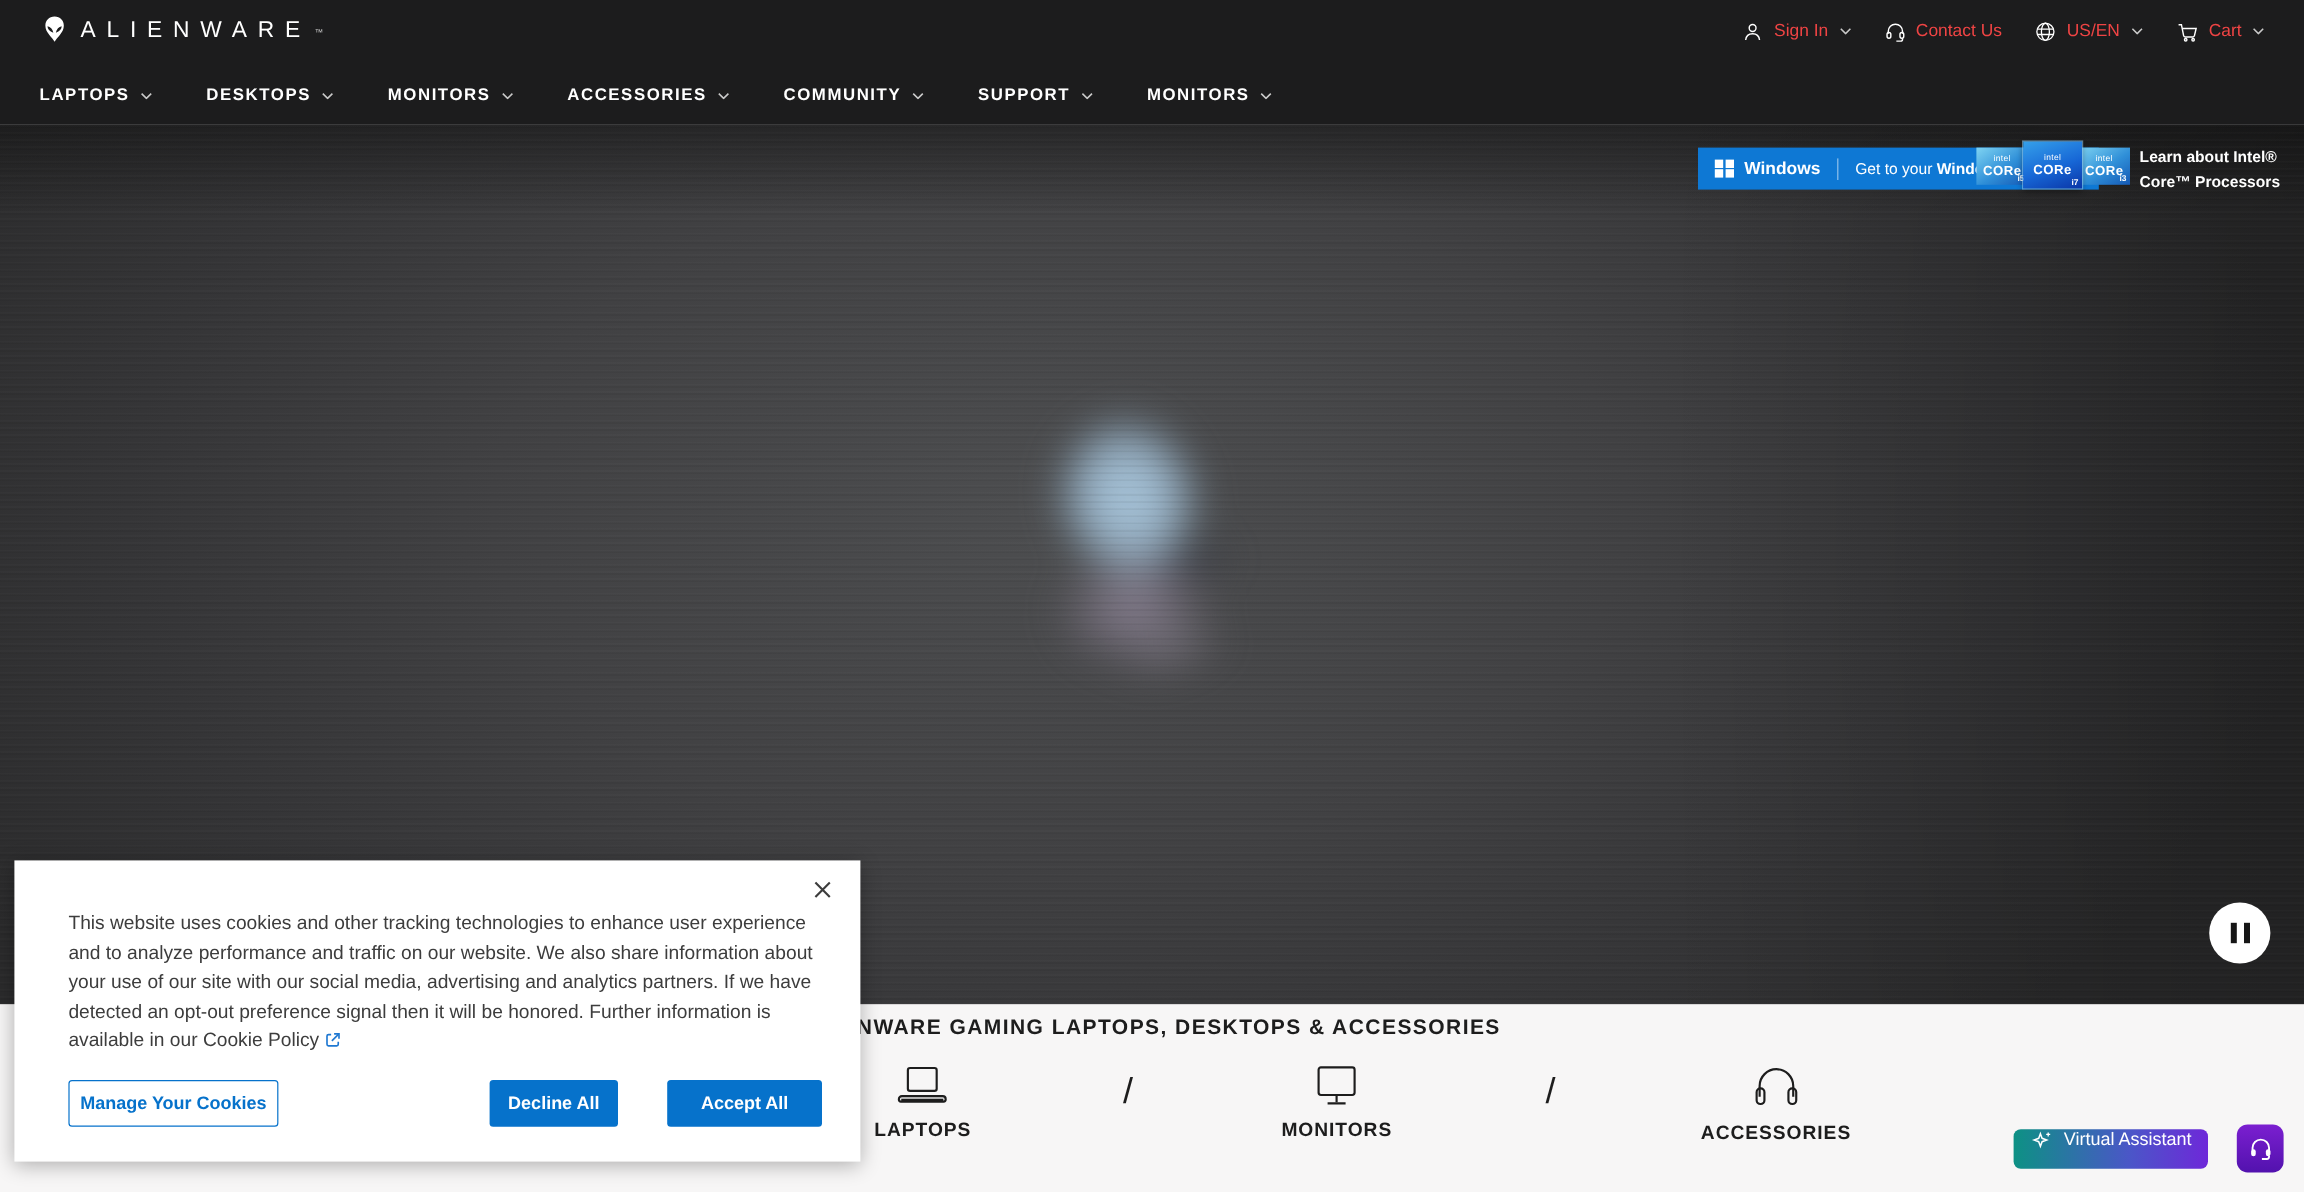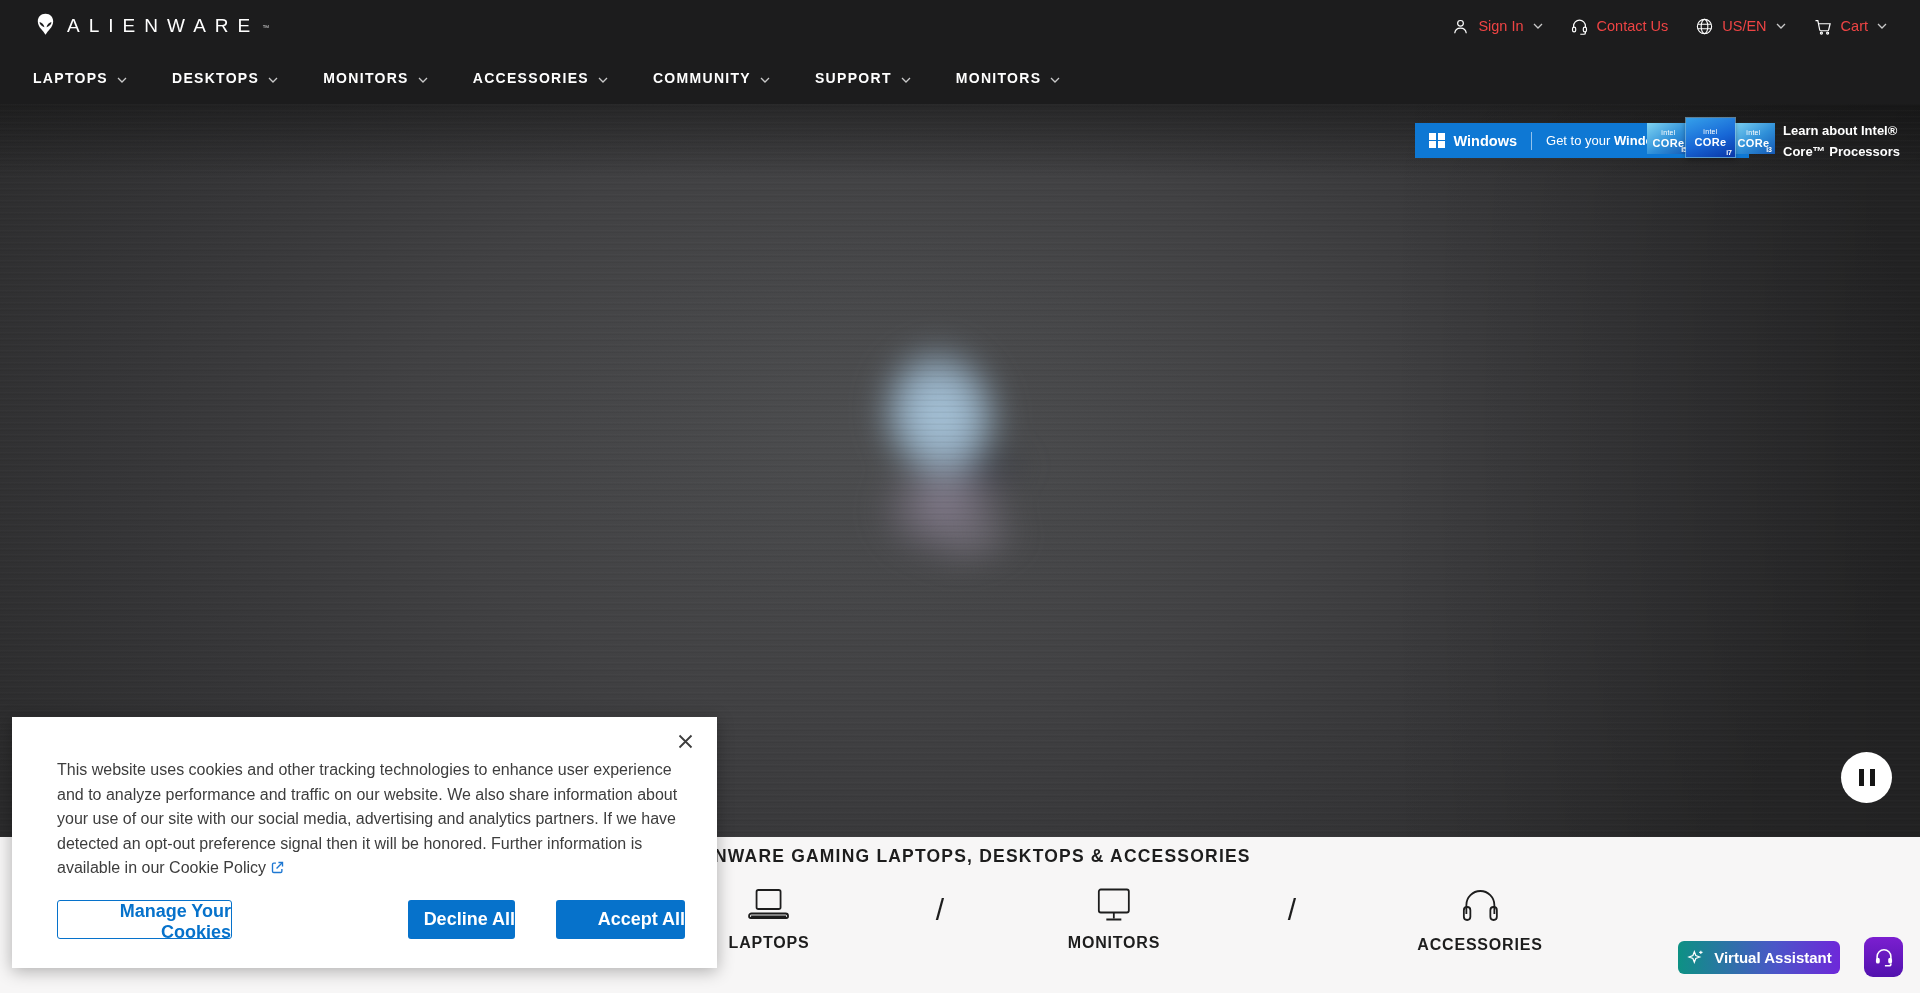--- a/index.html
+++ b/index.html
@@ -95,21 +95,21 @@
   
   .cookie-dialog { position:absolute; left:12px; top:717px; width:705px; height:251px;
           background:#ffffff; box-shadow:0 3px 16px rgba(0,0,0,.3); z-index:50; }
   .cookie-close { position:absolute; top:13px; right:20px; background:none; border:none;
           cursor:pointer; padding:4px; }
   .cookie-text { position:absolute; left:45px; top:41px; width:644px; font-size:16px;
           line-height:24.6px; color:#3d3d3d; }
   .cookie-link { color:#3d3d3d; text-decoration:none; cursor:pointer; white-space:nowrap; }
   .cookie-link svg { vertical-align:-2px; margin-left:4px; }
   .ck-btn { position:absolute; top:183px; height:39px; border-radius:3px; cursor:pointer;
-          font-family:"Liberation Sans",sans-serif; font-size:18px; font-weight:700;text-align:right; }
+          font-family:"Liberation Sans",sans-serif; font-size:15px; font-weight:700; }
   .btn-outline { left:45px; width:175px; background:#fff; color:#0672cb; border:1px solid #0672cb; }
   .btn-solid { background:#0672cb; color:#fff; border:none; }
   .btn-decline { left:396px; width:107px; }
   .btn-accept { left:544px; width:129px; }
 
   
   .ai-popup { position:absolute; left:1556px; top:840px; width:312px; height:92px;
           background:#e7dff7; border-radius:10px; padding:11px 14px; z-index:40;
           box-shadow:0 4px 12px rgba(0,0,0,.15); }
   .ai-tail { position:absolute; left:220px; bottom:-7px; width:15px; height:15px;
@@ -117,21 +117,21 @@
   .ai-head { display:flex; align-items:center; gap:9px; }
   .new-pill { background:linear-gradient(135deg,#9333ea,#6520c6); color:#fff;
           font-size:12.5px; font-weight:700; padding:3px 11px; border-radius:12px; }
   .ai-title { font-size:13.5px; font-weight:700; color:#17171f; }
   .ai-close { margin-left:auto; background:none; border:none; cursor:pointer; padding:2px; }
   .ai-msg { margin-top:9px; font-size:14.5px; line-height:21.5px; color:#26262e; width:295px; }
   .va-btn { position:absolute; left:1678px; top:941px; width:162px; height:33px;
           border:none; border-radius:6px; cursor:pointer; z-index:41;
           background:linear-gradient(90deg,#0d9184 0%,#4b56c8 60%,#6e28d9 100%);
           color:#fff; font-family:"Liberation Sans",sans-serif; font-size:15px;
-          display:flex; align-items:center; justify-content:center; gap:8px;font-weight:bold; }
+          display:flex; align-items:flex-start; justify-content:center; gap:8px; }
   .headset-btn { position:absolute; left:1864px; top:937px; width:39px; height:40px;
           border:none; border-radius:9px; cursor:pointer; z-index:41;
           background:linear-gradient(180deg,#7b1fd0,#5212ae);
           display:flex; align-items:center; justify-content:center; }
 </style>
 </head>
 <body>
 
 <div class="page">
 

